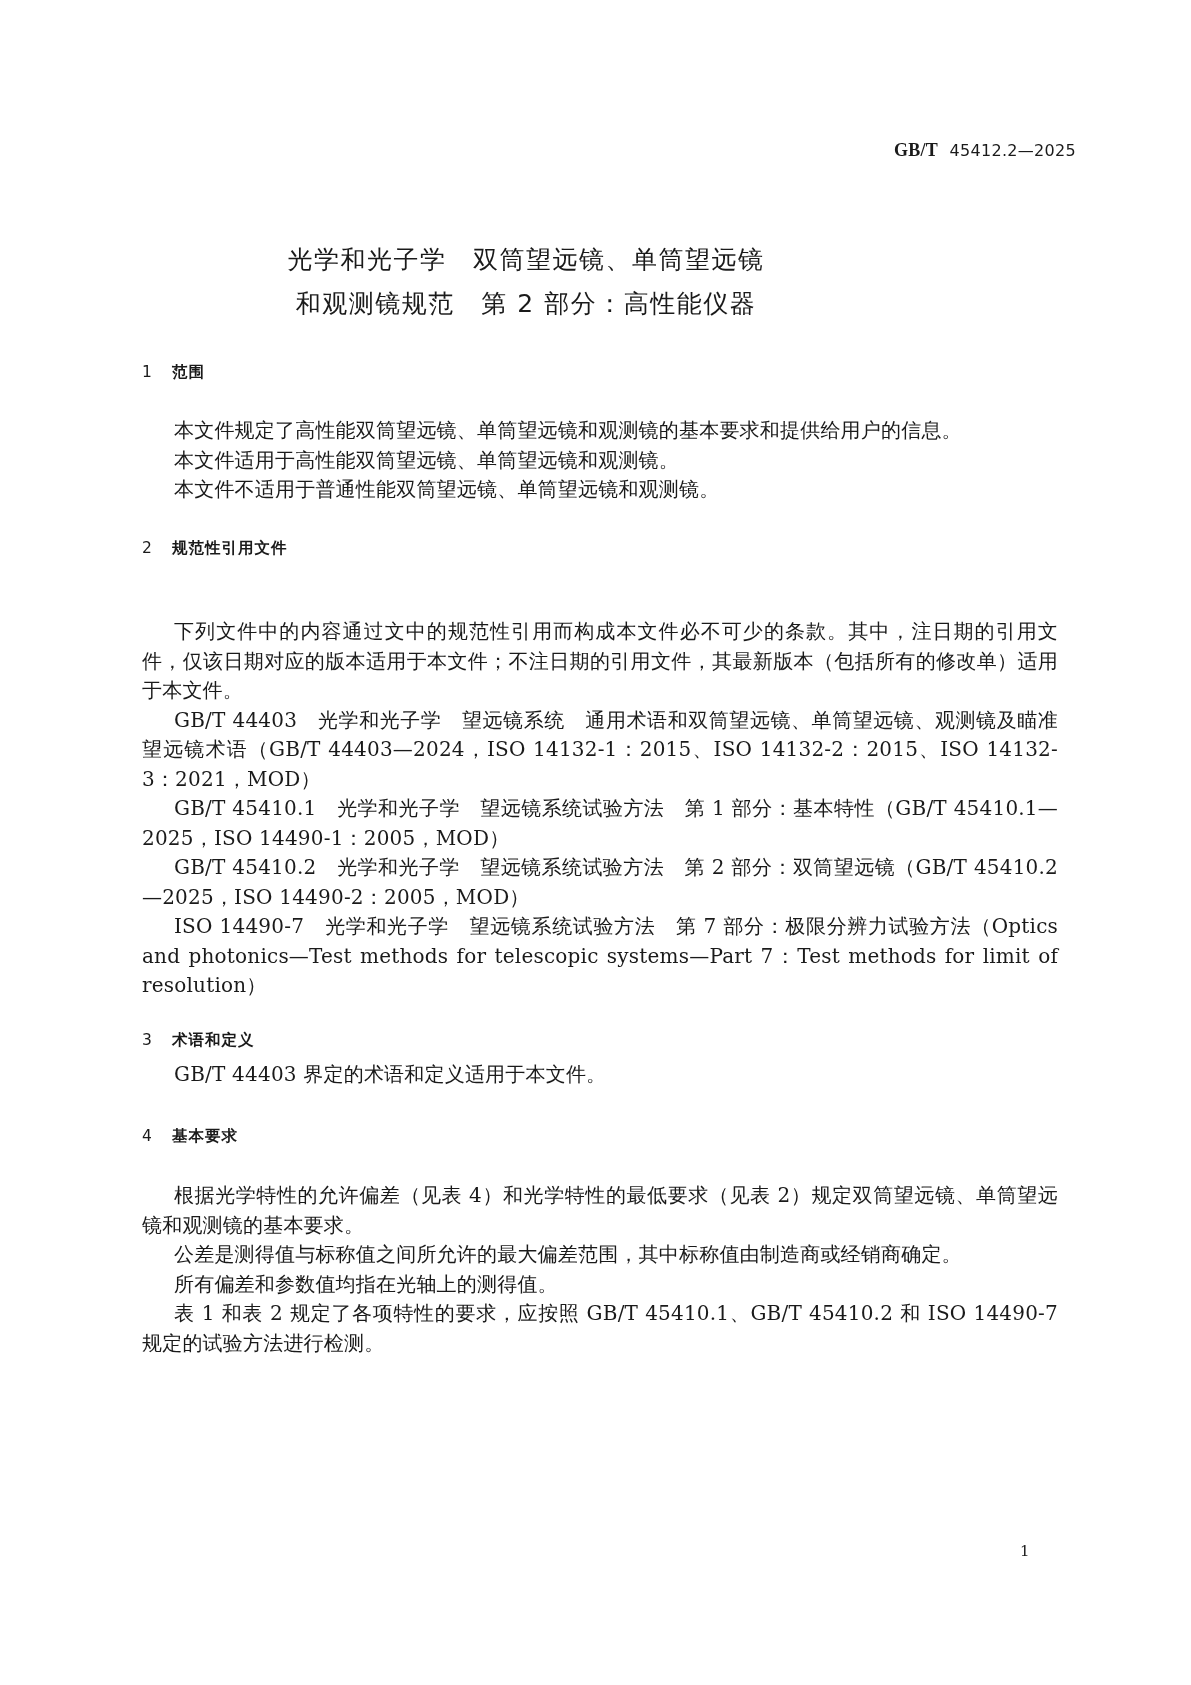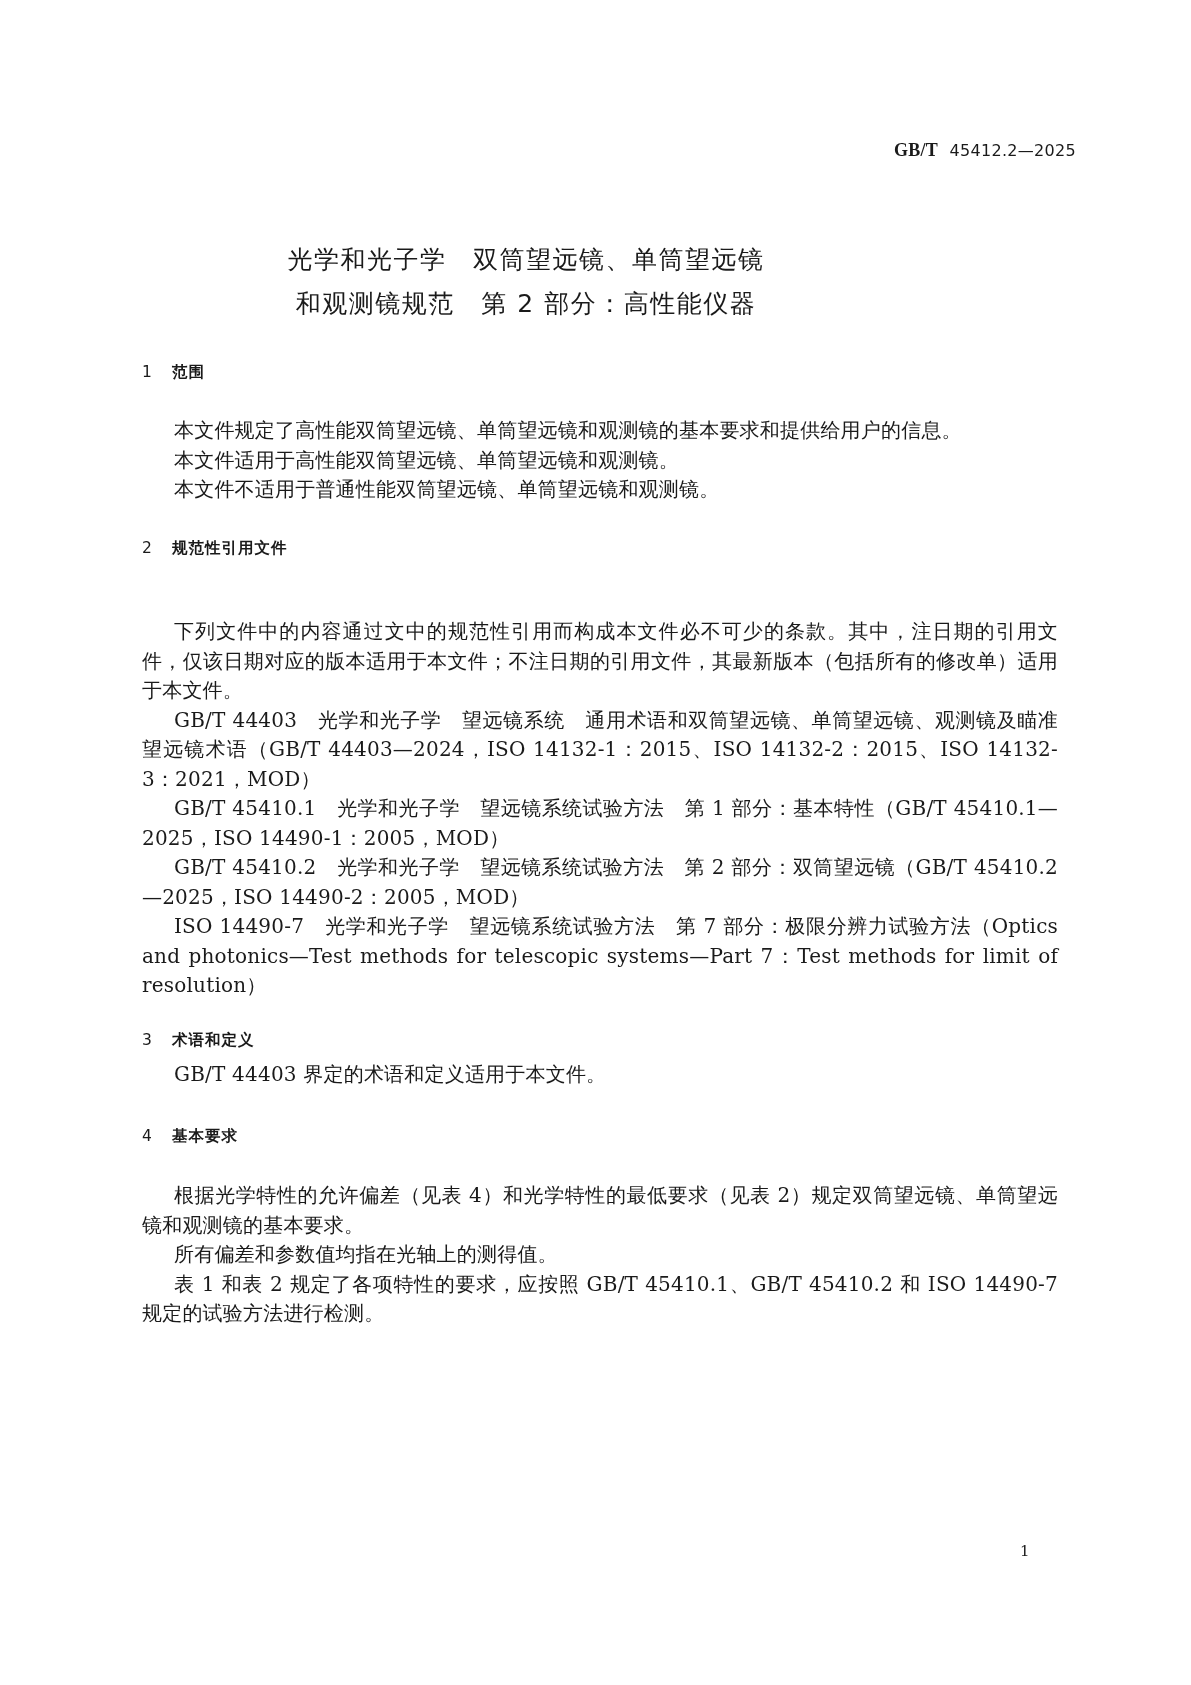--- a/index.html
+++ b/index.html
@@ -55,19 +55,20 @@
   </div>
   <div class="para" style="top:1060px;">
     <p class="p">GB/T 44403 界定的术语和定义适用于本文件。</p>
   </div>
 
   <div class="section-heading" style="top:1126px;">
     <span class="num">4</span><span>基本要求</span>
   </div>
   <div class="para" style="top:1181px;">
     <p class="p">根据光学特性的允许偏差（见表 4）和光学特性的最低要求（见表 2）规定双筒望远镜、单筒望远镜和观测镜的基本要求。</p>
+    <p class="p">公差是测得值与标称值之间所允许的最大偏差范围，其中标称值由制造商或经销商确定。</p>
     <p class="p">所有偏差和参数值均指在光轴上的测得值。</p>
     <p class="p">表 1 和表 2 规定了各项特性的要求，应按照 GB/T 45410.1、GB/T 45410.2 和 ISO 14490-7 规定的试验方法进行检测。</p>
   </div>
 
   <div class="page-number">1</div>
 
 </div>
 
 </body></html>

